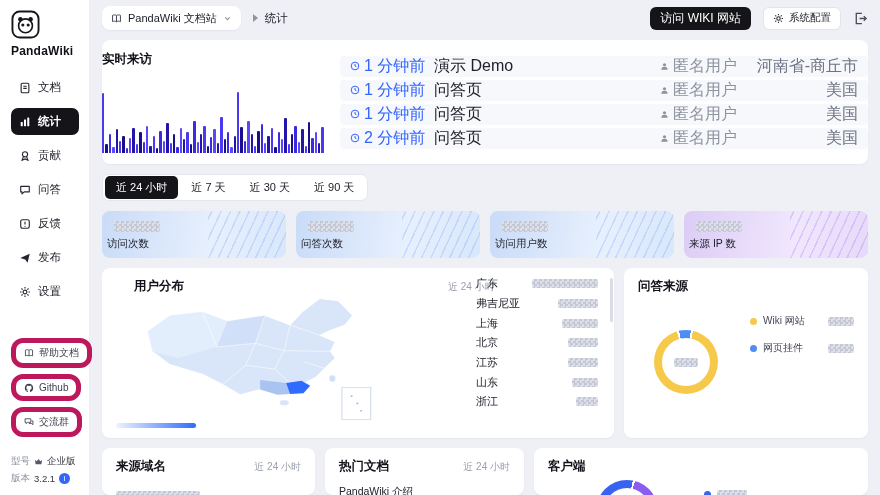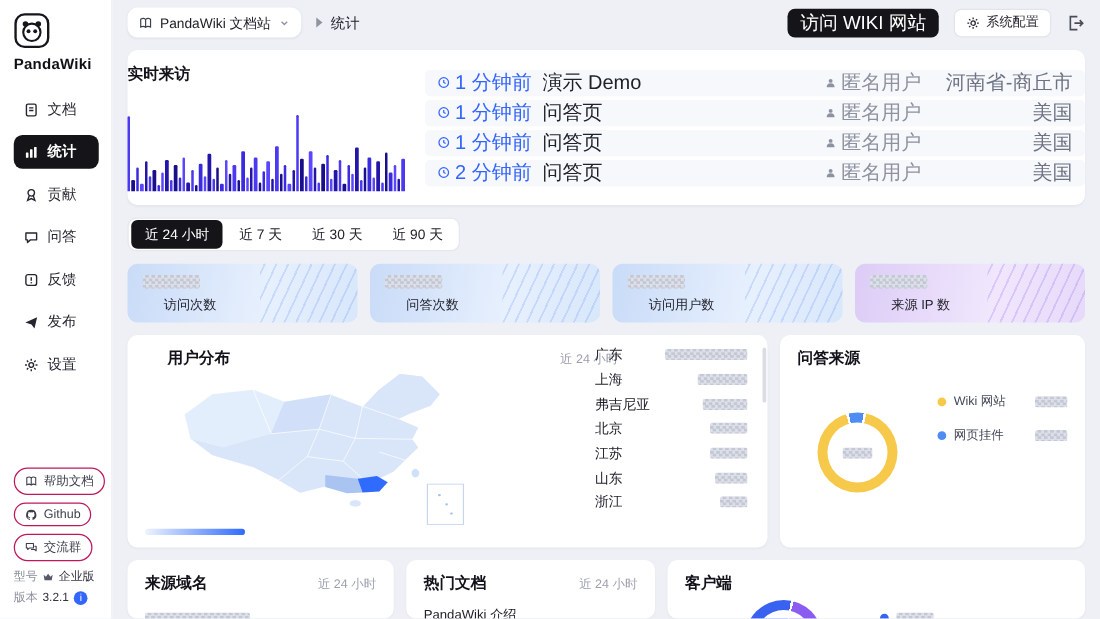--- a/index.html
+++ b/index.html
@@ -10,37 +10,37 @@
   
   .sidebar{width:90px;flex:none;background:#fff;border-right:1px solid #eceef3;display:flex;flex-direction:column;padding:10px 11px;position:relative}
   .brand{display:flex;flex-direction:column;gap:5px;margin-bottom:16px}
   .brand-logo{width:29px;height:29px}
   .brand-name{font-weight:bold;font-size:12px;color:#101116;letter-spacing:.2px}
   .menu{display:flex;flex-direction:column;gap:7px}
   .menu-item{display:flex;align-items:center;gap:7px;padding:6px 8px;border-radius:7px;font-size:11.5px;color:#24252f;cursor:pointer;width:68px}
   .menu-item svg{width:12px;height:12px;flex:none}
   .menu-item.active{background:#141419;color:#fff;font-weight:bold}
   .side-bottom{margin-top:auto;display:flex;flex-direction:column;gap:6px;align-items:flex-start}
-  .pill-link{display:flex;align-items:center;gap:5px;border:1px solid #be185d;border-radius:12px;padding:3px 8px;font-size:10px;color:#3c3f4c;cursor:pointer;background:#fff;white-space:nowrap}
+  .pill-link{display:flex;align-items:center;gap:5px;border:5px solid #be185d;border-radius:12px;padding:3px 8px;font-size:10px;color:#3c3f4c;cursor:pointer;background:#fff;white-space:nowrap}
   .pill-link svg{width:10px;height:10px;flex:none}
-  .ver-block{margin-top:0;font-size:9.5px;color:#8a8f9c;display:flex;flex-direction:column;gap:4px}
+  .ver-block{margin-top:12px;font-size:9.5px;color:#8a8f9c;display:flex;flex-direction:column;gap:4px}
   .ver-row{display:flex;align-items:center;gap:4px}
   .ver-row svg{width:9px;height:9px}
   .ver-val{color:#34363f}
   .ver-badge{width:11px;height:11px;border-radius:50%;background:var(--accent-blue,#3365ff);color:#fff;font-size:8px;display:inline-flex;align-items:center;justify-content:center;cursor:pointer}
 
   
   .main{flex:1;display:flex;flex-direction:column;overflow:hidden;min-width:0}
   .topbar{height:36px;flex:none;display:flex;align-items:center;padding:0 12px;gap:12px}
   .site-pill{background:#fff;border-radius:8px;height:24px;display:flex;align-items:center;gap:6px;padding:0 9px;font-size:11px;cursor:pointer;box-shadow:0 1px 2px rgba(25,30,60,.06);color:#1b1c25}
   .site-pill svg{width:11px;height:11px;color:#3c3f4c}
   .crumb{display:flex;align-items:center;gap:7px;font-size:11.5px;color:#1b1c25}
   .caret{width:0;height:0;border-left:5px solid #90949f;border-top:4px solid transparent;border-bottom:4px solid transparent}
   .topbar-spacer{flex:1}
-  .btn-dark{background:#141419;color:#fff;font-size:15px;height:23px;padding:0 10px;border-radius:6px;display:flex;align-items:center;cursor:pointer;white-space:nowrap}
+  .btn-dark{background:#141419;color:#fff;font-size:12px;height:23px;padding:0 10px;border-radius:6px;display:flex;align-items:center;cursor:pointer;white-space:nowrap}
   .btn-light{background:#fff;border:1px solid #e2e4ec;font-size:10.5px;height:23px;padding:0 9px;border-radius:6px;display:flex;align-items:center;gap:5px;cursor:pointer;color:#23242e;white-space:nowrap}
   .btn-light svg{width:11px;height:11px}
   .logout{width:15px;height:15px;color:#4a4d58;cursor:pointer}
 
   
   .content{flex:1;min-height:0;padding:4px 12px 0;display:flex;flex-direction:column;gap:10px;overflow:hidden}
   .card{background:#fff;border-radius:8px;box-shadow:0 1px 2px rgba(25,30,60,.04)}
   .card-title{font-size:12.5px;font-weight:bold;color:#12131a}
 
   
@@ -61,21 +61,21 @@
   .tabs{height:27px;background:#fff;border:1px solid #e5e7ef;border-radius:7px;display:flex;align-items:center;gap:2px;padding:2px;width:max-content;flex:none}
   .tab{font-size:11px;padding:4px 11px;border-radius:5px;cursor:pointer;color:#20212b;white-space:nowrap}
   .tab.active{background:#141419;color:#fff}
 
   
   .stats-row{display:flex;gap:10px;height:47px;flex:none}
   .stat-card{flex:1;border-radius:8px;position:relative;padding:7px 12px;overflow:hidden;background:linear-gradient(100deg,#c9dbf8 0%,#e7f0fd 60%,#d8e7fb 100%)}
   .stat-card.purple{background:linear-gradient(100deg,#dcccf6 0%,#f0e7fd 60%,#e6d9fa 100%)}
   .stat-card::after{content:"";position:absolute;top:-10px;bottom:-10px;right:-14px;width:50%;background:repeating-linear-gradient(115deg,transparent 0 7px,rgba(100,140,245,.22) 7px 8.5px)}
   .stat-card.purple::after{background:repeating-linear-gradient(115deg,transparent 0 7px,rgba(150,110,240,.25) 7px 8.5px)}
-  .stat-label{position:absolute;left:29px;bottom:7px;font-size:10.5px;color:#23242e}
+  .stat-label{position:absolute;left:5px;bottom:7px;font-size:10.5px;color:#23242e}
 
   
   .mid-row{display:flex;gap:10px;height:170px;flex:none}
   .map-card{width:512px;flex:none;position:relative;overflow:hidden}
   .map-title{position:absolute;left:32px;top:10px}
   .map-period{position:absolute;left:346px;top:12px;font-size:10px;color:#9ba0ad}
   .map-svg{position:absolute;left:38px;top:24px;width:250px;height:132px}
   .map-legend{position:absolute;left:14px;bottom:10px;width:80px;height:5px;border-radius:3px;background:linear-gradient(90deg,#eef3fe,#2f6bff)}
   .region-list{position:absolute;right:8px;top:6px;bottom:6px;width:130px;padding-right:8px;display:flex;flex-direction:column}
   .region-row{display:flex;align-items:center;justify-content:space-between;height:19.7px;font-size:11px;color:#20212b}
@@ -468,25 +468,25 @@
           </svg>
 
           <div class="map-legend"></div>
 
           <div class="region-list">
             <div class="region-row">
                 <span>广东</span>
                 <span class="redacted"></span>
               </div>
             <div class="region-row">
+                <span>弗吉尼亚</span>
+                <span class="redacted"></span>
+              </div>
+            <div class="region-row">
                 <span>上海</span>
-                <span class="redacted"></span>
-              </div>
-            <div class="region-row">
-                <span>弗吉尼亚</span>
                 <span class="redacted"></span>
               </div>
             <div class="region-row">
                 <span>北京</span>
                 <span class="redacted"></span>
               </div>
             <div class="region-row">
                 <span>江苏</span>
                 <span class="redacted"></span>
               </div>

